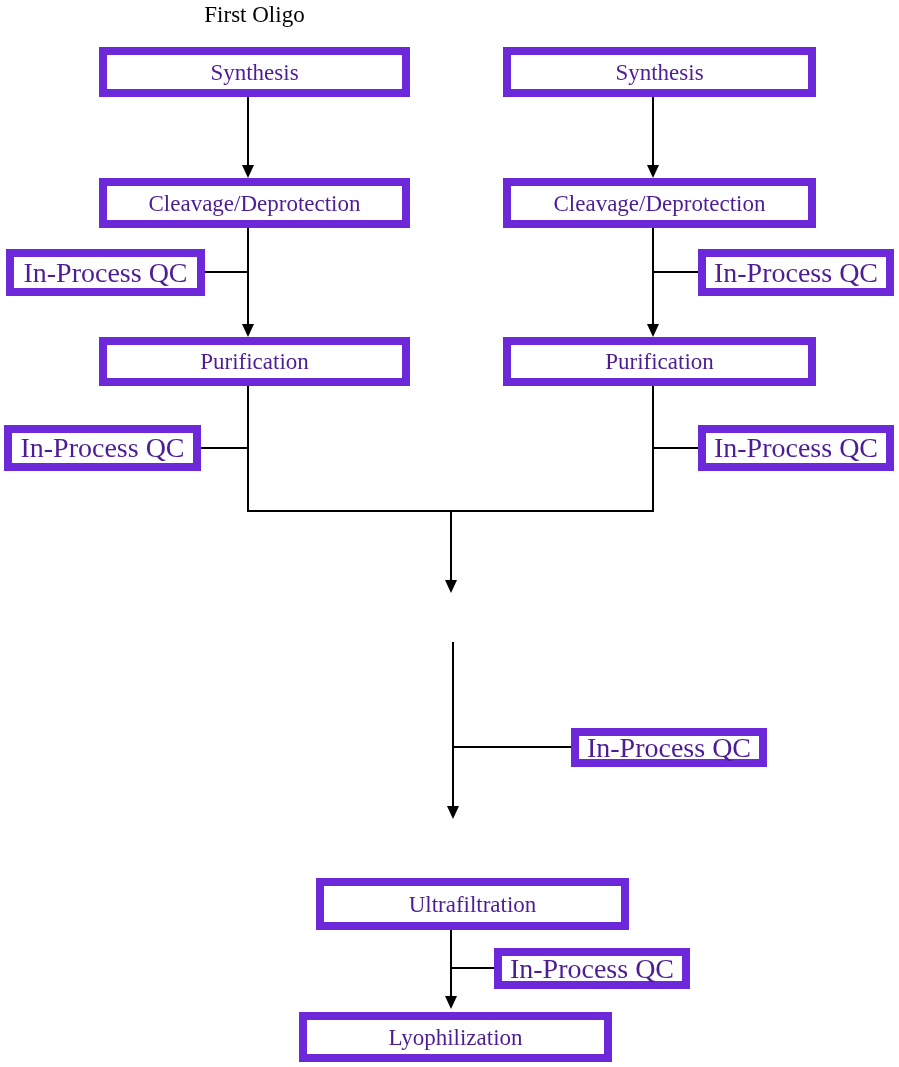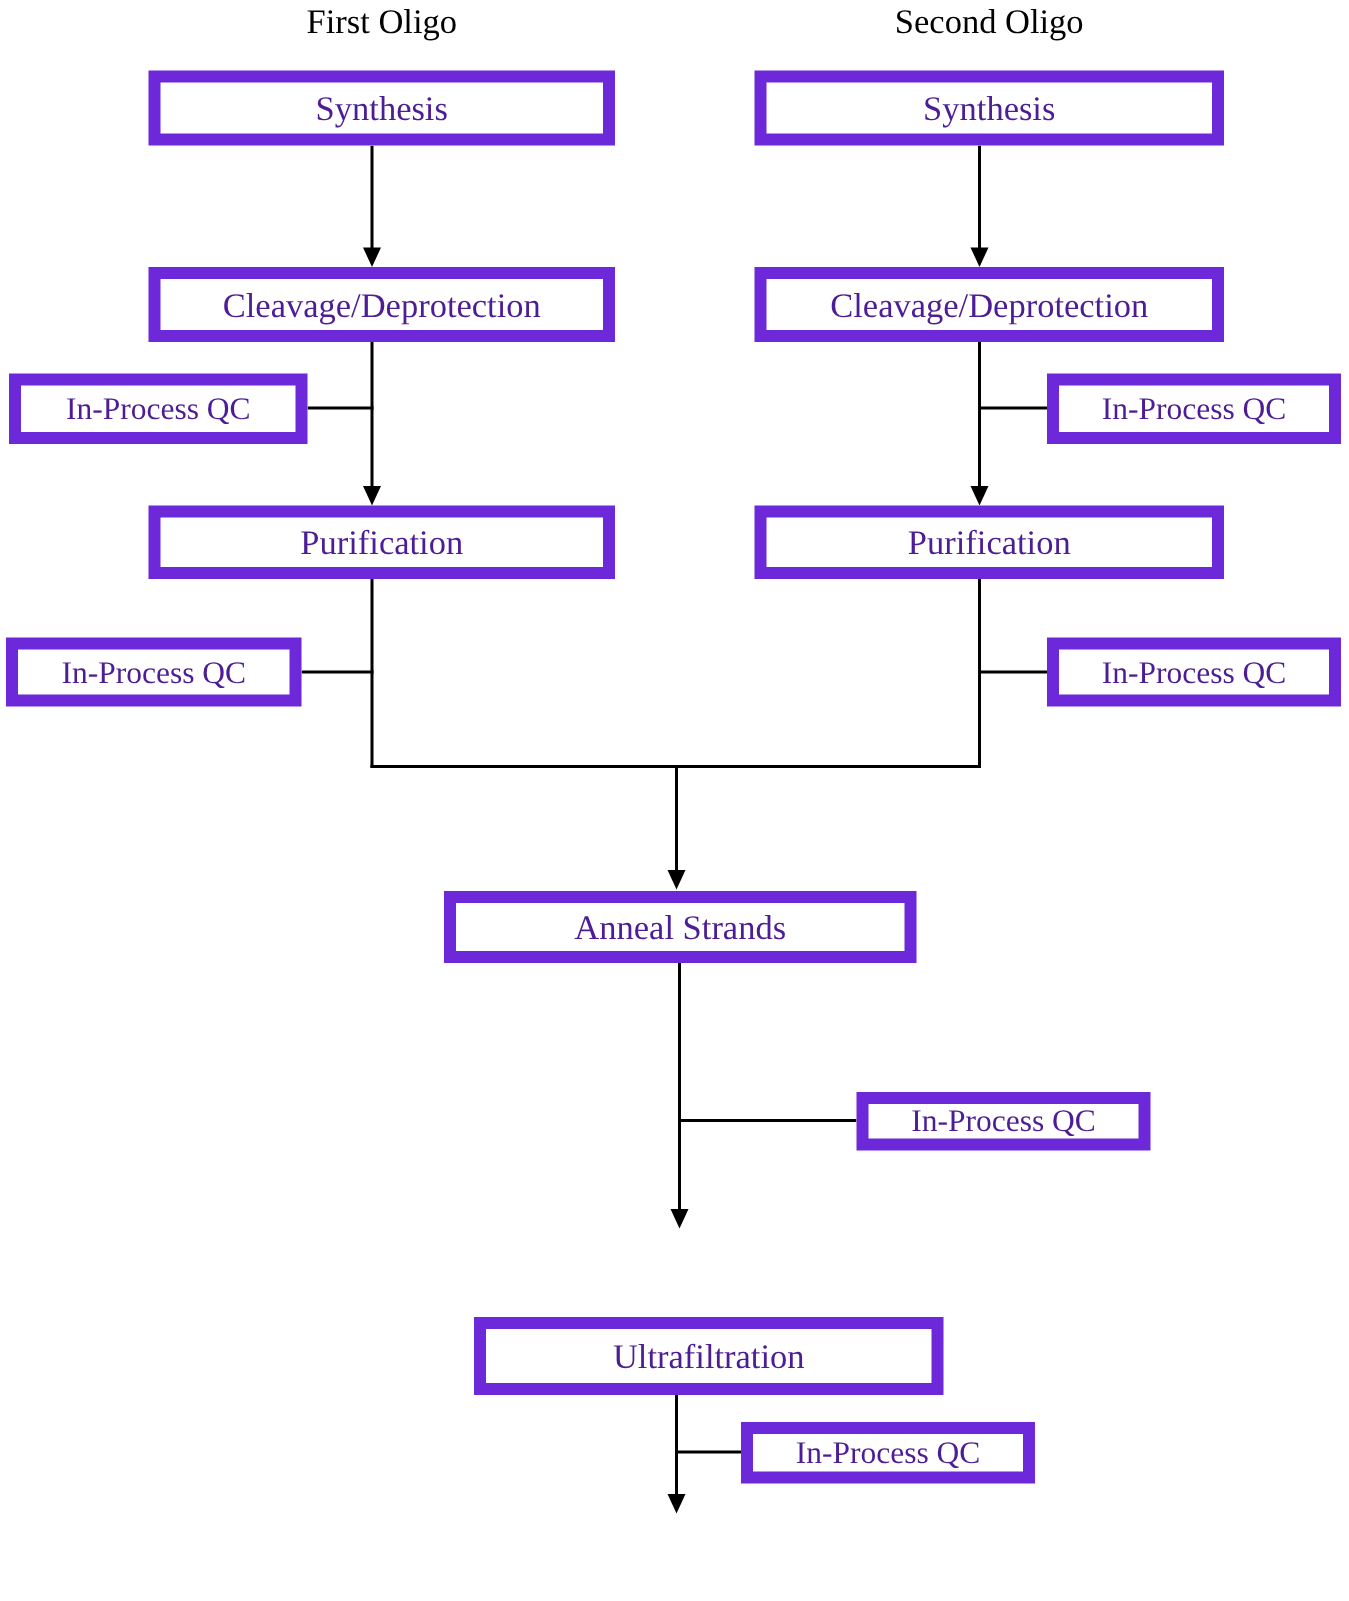--- a/index.html
+++ b/index.html
@@ -24,21 +24,21 @@
     display: flex;
     align-items: center;
     justify-content: center;
     color: #4c1d95;
     font-size: 23px;
     line-height: 1;
     white-space: nowrap;
     z-index: 3;
   }
   .qc-node {
-    font-size: 21px;
+    font-size: 28px;
   }
   .caption {
     position: absolute;
     color: #000000;
     font-size: 23px;
     line-height: 1;
     white-space: nowrap;
     text-align: center;
     z-index: 3;
   }
@@ -64,21 +64,20 @@
     z-index: 2;
   }
 </style>
 </head>
 <body>
 
 <div id="canvas">
 
   <div class="caption" style="left:99px; top:3px; width:311px;">First Oligo</div>
 
-  <div class="caption" style="left:503px; top:3px; width:313px;">Second Oligo</div>
 
   <div class="node" style="left:99px; top:47px; width:311px; height:50px;">Synthesis</div>
 
   <div class="vline" style="left:247px; top:97px; height:70px;"></div>
   <div class="arrowhead" style="left:242px; top:165px;"></div>
 
   <div class="node" style="left:99px; top:178px; width:311px; height:50px;">Cleavage/Deprotection</div>
 
   <div class="vline" style="left:247px; top:228px; height:99px;"></div>
   <div class="arrowhead" style="left:242px; top:324px;"></div>
@@ -111,31 +110,31 @@
   <div class="node qc-node" style="left:698px; top:425px; width:196px; height:46px;">In-Process QC</div>
   <div class="hline" style="left:652px; top:447px; width:46px;"></div>
 
   <div class="vline" style="left:652px; top:386px; height:126px;"></div>
 
   <div class="hline" style="left:247px; top:510px; width:407px;"></div>
 
   <div class="vline" style="left:450px; top:510px; height:72px;"></div>
   <div class="arrowhead" style="left:445px; top:580px;"></div>
 
-  <div class="node" style="left:296px; top:594px; width:315px; height:48px;">Anneal Strands</div>
 
   <div class="vline" style="left:452px; top:642px; height:167px;"></div>
   <div class="arrowhead" style="left:447px; top:806px;"></div>
 
   <div class="node qc-node" style="left:571px; top:728px; width:196px; height:39px;">In-Process QC</div>
   <div class="hline" style="left:452px; top:746px; width:119px;"></div>
 
 
   <div class="node" style="left:316px; top:878px; width:313px; height:52px;">Ultrafiltration</div>
 
   <div class="vline" style="left:450px; top:930px; height:70px;"></div>
   <div class="arrowhead" style="left:445px; top:996px;"></div>
 
   <div class="node qc-node" style="left:494px; top:948px; width:196px; height:41px;">In-Process QC</div>
   <div class="hline" style="left:450px; top:967px; width:44px;"></div>
 
+  <div class="node" style="left:299px; top:1012px; width:313px; height:50px;">Lyophilization</div>
 
 </div>
 
 </body></html>

